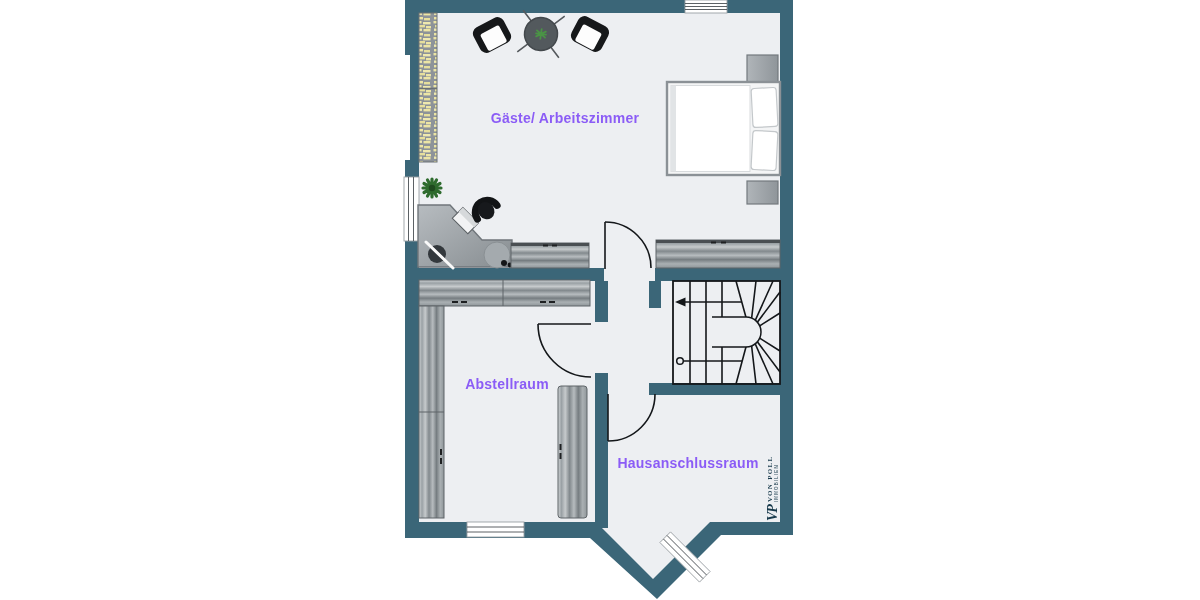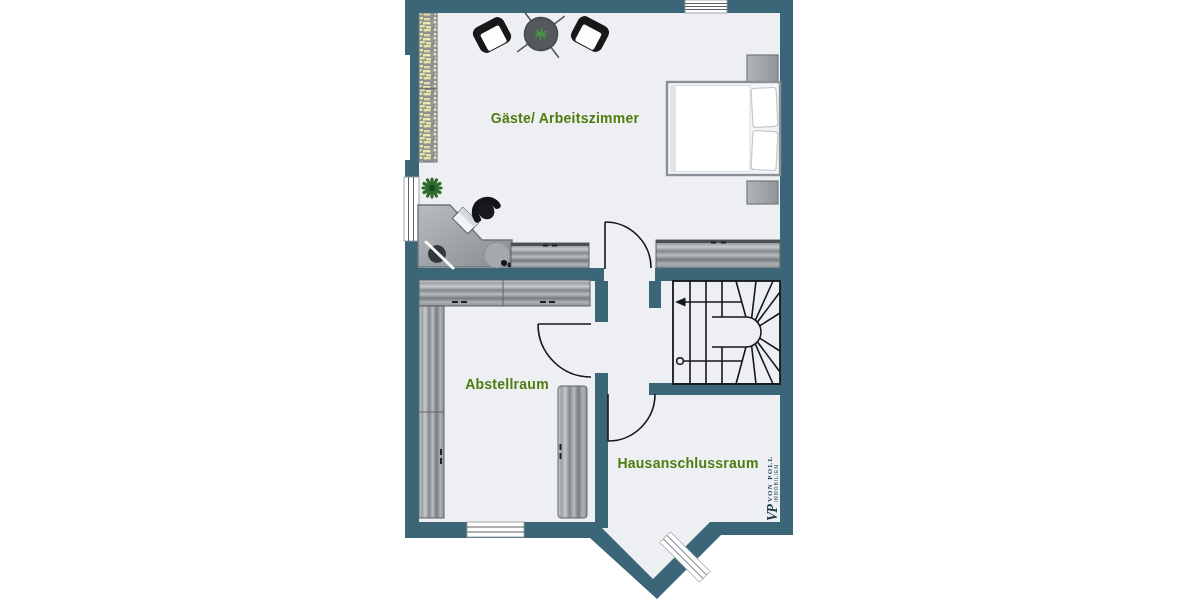--- a/index.html
+++ b/index.html
@@ -3,21 +3,21 @@
 <meta charset="utf-8">
 <style>
   html,body{margin:0;padding:0;background:#ffffff;}
   .stage{position:relative;width:1200px;height:600px;background:#ffffff;overflow:hidden;
          font-family:"Liberation Sans",sans-serif;}
   .plan-svg{position:absolute;left:0;top:0;}
   .wall{fill:#3B6678;}
   .floorfill{fill:#EDEFF2;}
   .blackline{stroke:#14171A;stroke-width:1.6;fill:none;}
   .room-label{position:absolute;transform:translate(-50%,-50%);font-weight:bold;
-              font-size:14px;color:#4d7c0f;letter-spacing:.25px;white-space:nowrap;}
+              font-size:14px;color:#8b5cf6;letter-spacing:.25px;white-space:nowrap;}
   #lbl-guest{left:565px;top:118px;}
   #lbl-storage{left:507px;top:384px;}
   #lbl-utility{left:688px;top:463px;text-align:center;}
   .watermark{position:absolute;left:766px;top:521px;transform:rotate(-90deg);
              transform-origin:0 0;display:flex;align-items:center;gap:3px;color:#16384A;}
   .wm-logo{font-family:"Liberation Serif",serif;font-style:italic;font-weight:bold;
            font-size:14px;letter-spacing:-1px;line-height:1;}
   .wm-text{display:flex;flex-direction:column;line-height:1;}
   .wm-brand{font-family:"Liberation Serif",serif;font-weight:bold;font-size:7px;letter-spacing:1.3px;}
   .wm-sub{font-size:4.5px;letter-spacing:1.15px;margin-top:1px;}

